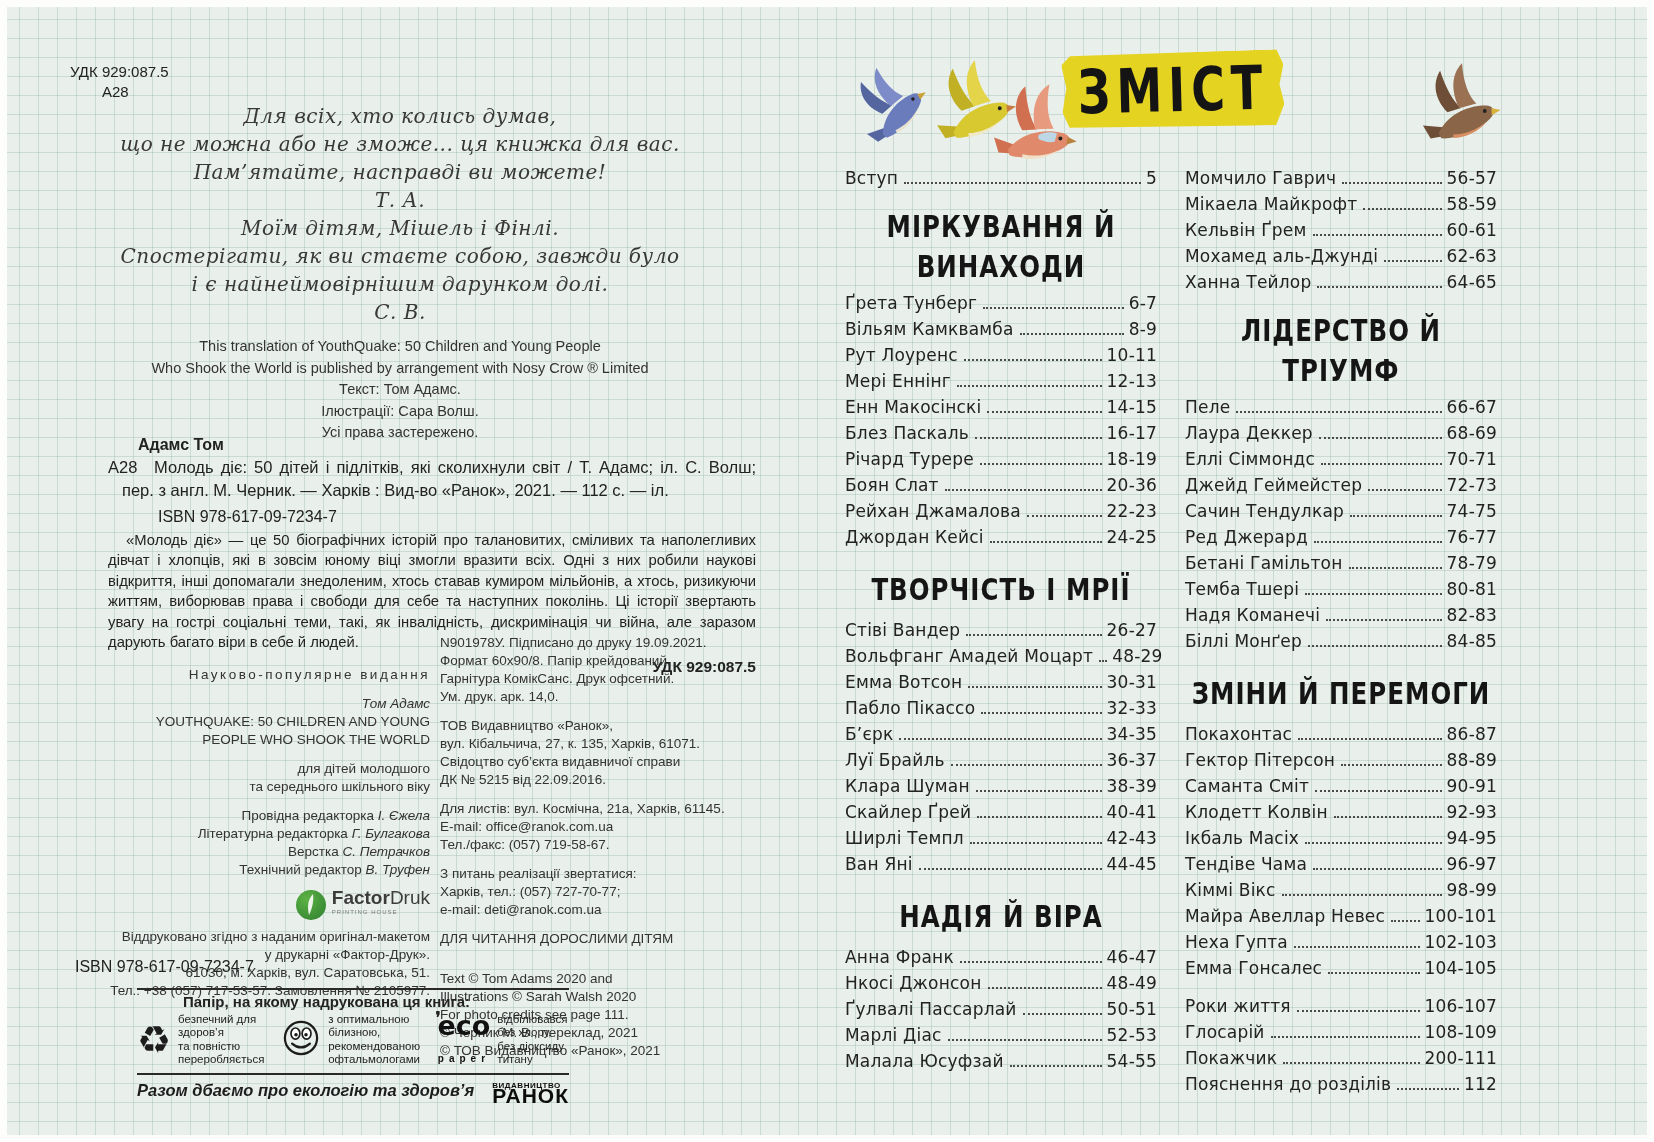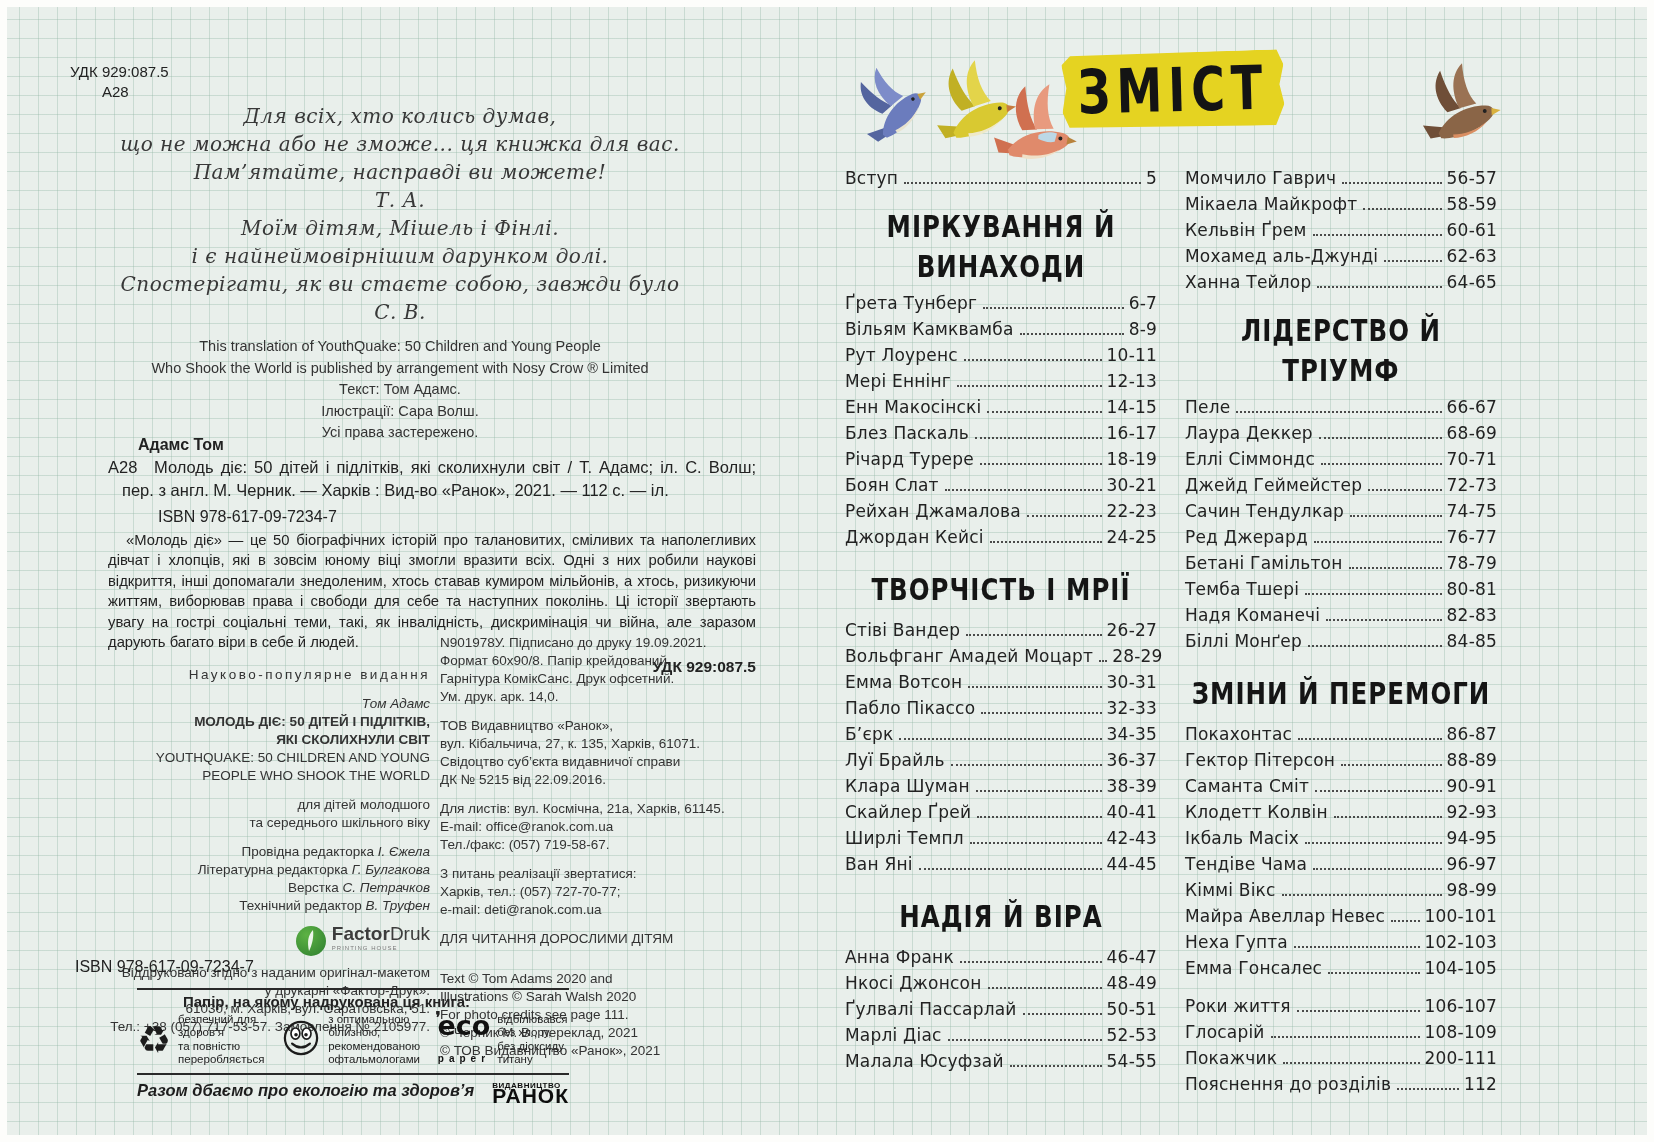--- a/index.html
+++ b/index.html
@@ -93,22 +93,22 @@
     <div>
 
     <div class="ded-line">Для всіх, хто колись думав,</div>
         <div class="ded-line">що не можна або не зможе... ця книжка для вас.</div>
         <div class="ded-line">Пам’ятайте, насправді ви можете!</div>
         <div class="ded-line">Т. А.</div>
       </div>
     <div class="ded-group2">
 
     <div class="ded-line">Моїм дітям, Мішель і Фінлі.</div>
+        <div class="ded-line">Спостерігати, як ви стаєте собою, завжди було</div>
         <div class="ded-line">і є найнеймовірнішим дарунком долі.</div>
-        <div class="ded-line">Спостерігати, як ви стаєте собою, завжди було</div>
         <div class="ded-line">С. В.</div>
       </div>
   </div>
 
   <div class="translation">
 
   <div>This translation of YouthQuake: 50 Children and Young People</div>
       <div>Who Shook the World is published by arrangement with Nosy Crow ® Limited</div>
       <div>Текст: Том Адамс.</div>
       <div>Ілюстрації: Сара Волш.</div>
@@ -122,25 +122,20 @@
     </div>
     <div class="cat-isbn">ISBN 978-617-09-7234-7</div>
     <p class="cat-annotation">«Молодь діє» — це 50 біографічних історій про талановитих, сміливих та наполегливих дівчат і хлопців, які в зовсім юному віці змогли вразити всіх. Одні з них робили наукові відкриття, інші допомагали знедоленим, хтось ставав кумиром мільйонів, а хтось, ризикуючи життям, виборював права і свободи для себе та наступних поколінь. Ці історії звертають увагу на гострі соціальні теми, такі, як інвалідність, дискримінація чи війна, але заразом дарують багато віри в себе й людей.</p>
     <div class="cat-udk">УДК 929:087.5</div>
   </div>
 
   <div class="imprint">
     <div class="imp-left">
       <div class="imp-block edition-type">Науково-популярне видання</div>
       <div class="imp-author">Том Адамс</div>
-      <div>
-
-      <div class="imp-title">МОЛОДЬ ДІЄ: 50 ДІТЕЙ І ПІДЛІТКІВ,</div>
-          <div class="imp-title">ЯКІ СКОЛИХНУЛИ СВІТ</div>
-        </div>
       <div class="imp-block">
 
       <div>YOUTHQUAKE: 50 CHILDREN AND YOUNG</div>
           <div>PEOPLE WHO SHOOK THE WORLD</div>
         </div>
       <div class="imp-block">
 
       <div>для дітей молодшого</div>
           <div>та середнього шкільного віку</div>
         </div>
@@ -359,21 +354,21 @@
                 <span class="toc-pages">16-17</span>
               </div>
             <div class="toc-row">
                 <span class="toc-name">Річард Турере</span>
                 <span class="toc-dots"></span>
                 <span class="toc-pages">18-19</span>
               </div>
             <div class="toc-row">
                 <span class="toc-name">Боян Слат</span>
                 <span class="toc-dots"></span>
-                <span class="toc-pages">30-21</span>
+                <span class="toc-pages">20-36</span>
               </div>
             <div class="toc-row">
                 <span class="toc-name">Рейхан Джамалова</span>
                 <span class="toc-dots"></span>
                 <span class="toc-pages">22-23</span>
               </div>
             <div class="toc-row">
                 <span class="toc-name">Джордан Кейсі</span>
                 <span class="toc-dots"></span>
                 <span class="toc-pages">24-25</span>
@@ -385,21 +380,21 @@
           <div>
 
           <div class="toc-row">
                 <span class="toc-name">Стіві Вандер</span>
                 <span class="toc-dots"></span>
                 <span class="toc-pages">26-27</span>
               </div>
             <div class="toc-row">
                 <span class="toc-name">Вольфганг Амадей Моцарт</span>
                 <span class="toc-dots"></span>
-                <span class="toc-pages">28-29</span>
+                <span class="toc-pages">48-29</span>
               </div>
             <div class="toc-row">
                 <span class="toc-name">Емма Вотсон</span>
                 <span class="toc-dots"></span>
                 <span class="toc-pages">30-31</span>
               </div>
             <div class="toc-row">
                 <span class="toc-name">Пабло Пікассо</span>
                 <span class="toc-dots"></span>
                 <span class="toc-pages">32-33</span>

